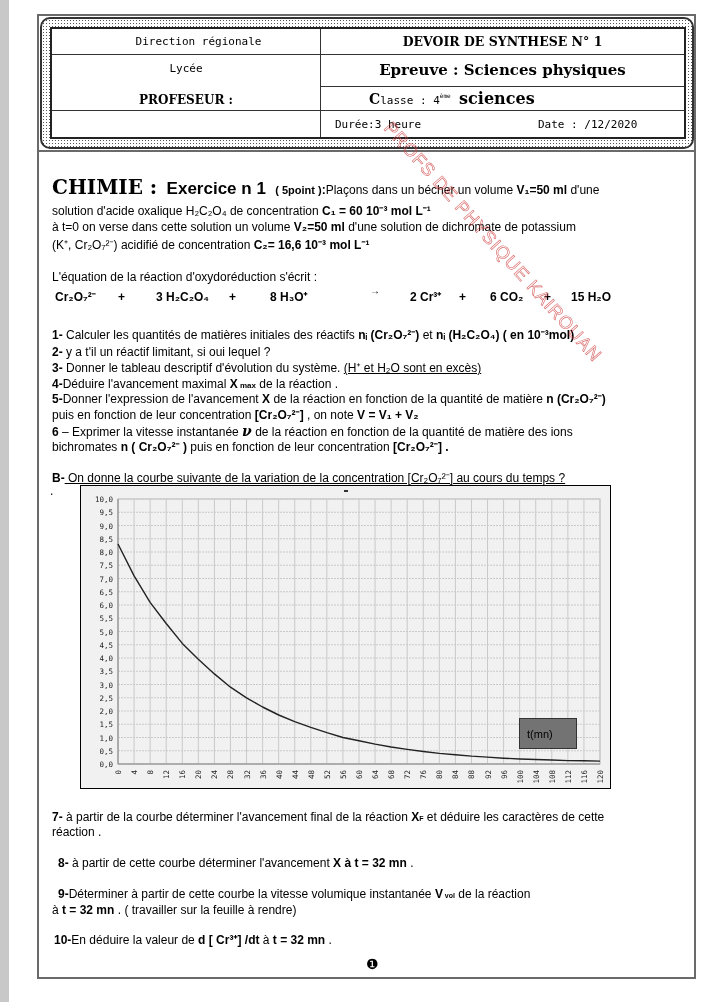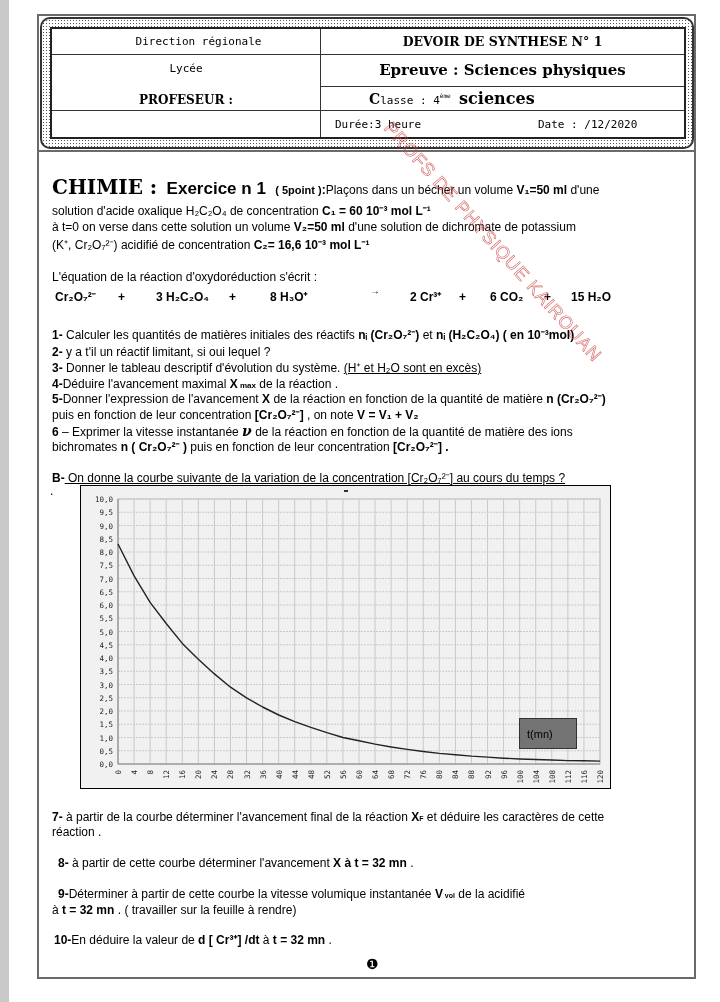--- a/index.html
+++ b/index.html
@@ -235,19 +235,19 @@
       <circle cx="486.8666666666667" cy="274.555" r="0.01" fill="none"></circle>
       <circle cx="502.93333333333334" cy="274.82" r="0.01" fill="none"></circle>
       <circle cx="519" cy="275.085" r="0.01" fill="none"></circle>
     </svg>
   <div style="position:absolute;left:438px;top:232px;width:58px;height:31px;border:1px solid #333;background:#737373;font-size:11px;line-height:31px;padding-left:7px;box-sizing:border-box;"><span>t(mn)</span></div>
 </div>
 
 <div class="t" style="top:810px;left:52px;"><span class="b">7-</span><span> à partir de la courbe déterminer l'avancement final de la réaction </span><span class="b">X</span><span class="b" style="font-size:7px;">F</span><span>  et déduire les caractères de cette</span></div>
 <div class="t" style="top:825px;left:52px;">réaction .</div>
 <div class="t" style="top:856px;left:58px;"><span class="b">8-</span><span> à partir de cette courbe déterminer l'avancement  </span><span class="b">X   à   t  = 32 mn</span><span> .</span></div>
-<div class="t" style="top:887px;left:58px;"><span class="b">9-</span><span>Déterminer à partir de cette courbe la  vitesse  volumique instantanée   </span><span class="b">V</span><span class="b" style="font-size:7px;"> vol</span><span>   de  la acidifié</span></div>
+<div class="t" style="top:887px;left:58px;"><span class="b">9-</span><span>Déterminer à partir de cette courbe la  vitesse  volumique instantanée   </span><span class="b">V</span><span class="b" style="font-size:7px;"> vol</span><span>   de  la réaction</span></div>
 <div class="t" style="top:903px;left:52px;"><span>à   </span><span class="b">t  = 32 mn</span><span> .   ( travailler  sur la feuille à rendre)</span></div>
 <div class="t" style="top:933px;left:54px;"><span class="b">10-</span><span>En déduire la valeur de      </span><span class="b">d [ Cr³⁺] /dt</span><span>    à   </span><span class="b">t  = 32 mn</span><span> .</span></div>
 
 <div class="t" style="top:957px;left:366px;font-size:14px;">❶</div>
 
 <div class="watermark">PROFS DE PHYSIQUE KAIROUAN</div>
 
 </body></html>

